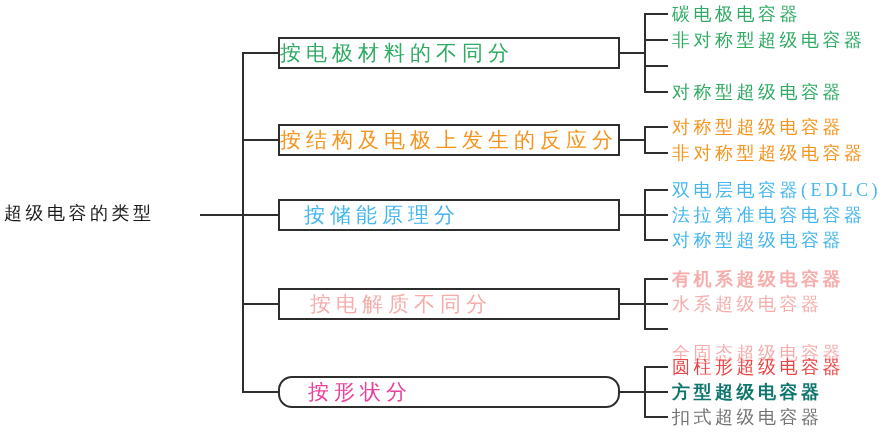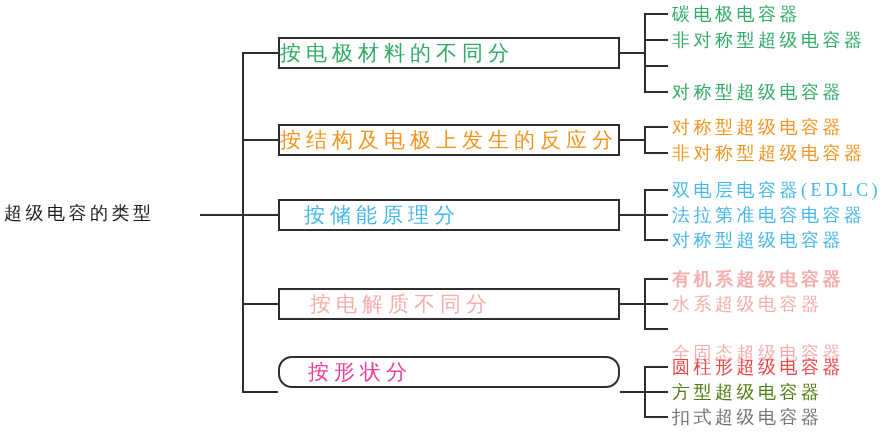--- a/index.html
+++ b/index.html
@@ -86,25 +86,25 @@
   <div class="hline" style="left:620px;top:303px;width:26px;"></div>
   <div class="vline" style="left:644px;top:278px;height:52px;"></div>
   <div class="hline" style="left:644px;top:278px;width:24px;"></div>
   <div class="hline" style="left:644px;top:303px;width:24px;"></div>
   <div class="hline" style="left:644px;top:328px;width:24px;"></div>
   <div class="leaf" style="top: 268px; color: rgb(246, 173, 171); font-weight: bold;">有机系超级电容器</div>
   <div class="leaf" style="top: 293px; color: rgb(246, 173, 171);">水系超级电容器</div>
   <div class="leaf" style="top: 318px; color: rgb(246, 173, 171); margin-top: 24px;">全固态超级电容器</div>
 
   <div class="hline" style="left:242px;top:391px;width:36px;"></div>
-  <div class="box pad-d" style="top:356px;border-radius:14px;">
+  <div class="box pad-d" style="top:376px;border-radius:14px;">
     <span style="color: rgb(233, 64, 156);">按形状分</span>
   </div>
   <div class="hline" style="left:620px;top:391px;width:26px;"></div>
   <div class="vline" style="left:644px;top:366px;height:52px;"></div>
   <div class="hline" style="left:644px;top:366px;width:24px;"></div>
   <div class="hline" style="left:644px;top:391px;width:24px;"></div>
   <div class="hline" style="left:644px;top:416px;width:24px;"></div>
   <div class="leaf" style="top: 356px; color: #ef4444;">圆柱形超级电容器</div>
-  <div class="leaf" style="top: 381px; color: #4d7c0f;">方型超级电容器</div>
+  <div class="leaf" style="top: 381px; color: #0f766e; font-weight: bold;">方型超级电容器</div>
   <div class="leaf" style="top: 406px; color: #737373; text-align: right;">扣式超级电容器</div>
 
 </div>
 
 </body></html>

